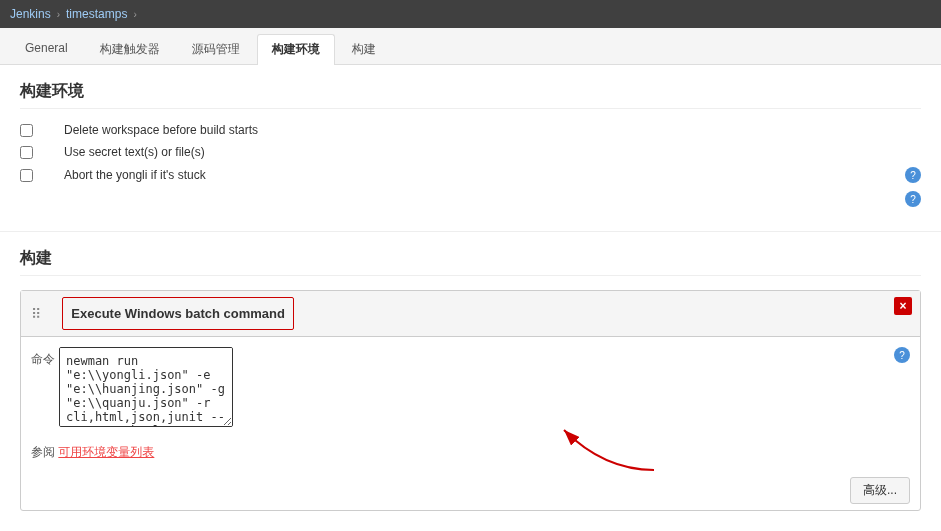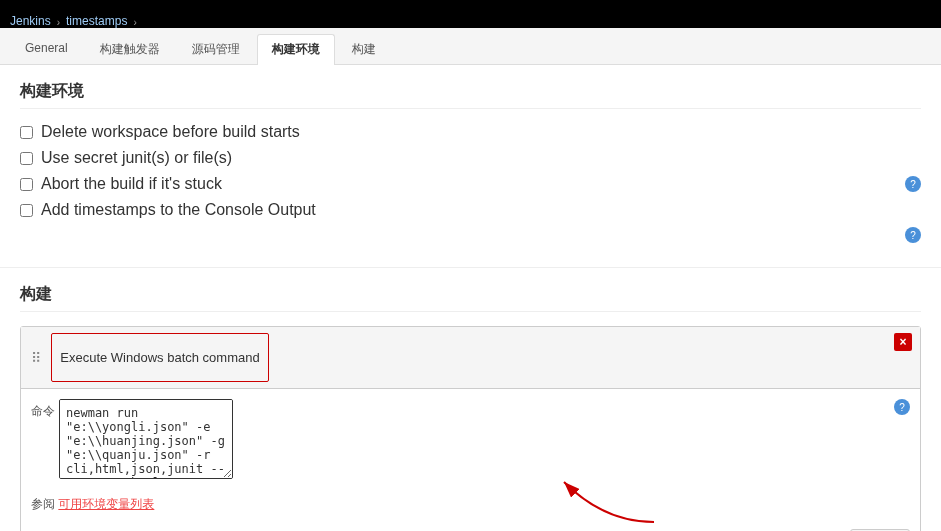--- a/index.html
+++ b/index.html
@@ -5,24 +5,24 @@
     * { box-sizing: border-box; margin: 0; padding: 0; }
     body {
       font-family: Arial, sans-serif;
       font-size: 13px;
       background: #f0f0f0;
       color: #333;
     }
 
     
     .topbar {
-      background: #000000;
+      background: #404040;
       height: 28px;
       display: flex;
-      align-items: flex-end;
+      align-items: center;
       padding: 0 10px;
       gap: 6px;
     }
     .topbar-link {
       color: #9ecbf5;
       text-decoration: none;
       font-size: 12px;
     }
     .topbar-arrow {
       color: #999;
@@ -84,22 +84,23 @@
       align-items: center;
       margin-bottom: 8px;
       gap: 8px;
     }
     .checkbox-row input[type="checkbox"] {
       width: 13px;
       height: 13px;
       cursor: pointer;
     }
     .checkbox-label {
-      font-size: 16px;
-      color: #333;
+      font-size: 12px;
+      color: #333;
+      margin-left: 23px;
     }
     .help-icon {
       width: 16px;
       height: 16px;
       background: #4a90d9;
       border-radius: 50%;
       color: white;
       font-size: 10px;
       display: flex;
       align-items: center;
@@ -125,25 +126,26 @@
     .command-box-header {
       background: #f5f5f5;
       border-bottom: 1px solid #ccc;
       padding: 6px 10px;
       display: flex;
       align-items: center;
       gap: 8px;
     }
     .command-box-title {
       font-size: 13px;
-      font-weight: normal;
+      font-weight: bold;
       color: #333;
       border: 1px solid #c00;
-      padding: 16px 8px;
+      padding: 8px 8px;
       border-radius: 2px;
+      margin-left: 11px;
     }
     .command-close-btn {
       position: absolute;
       right: 8px;
       top: 6px;
       background: #c00;
       color: white;
       width: 18px;
       height: 18px;
       border-radius: 2px;
@@ -264,37 +266,33 @@
   <div class="section">
     <div class="section-title">构建环境</div>
 
     <div class="checkbox-row">
       <input type="checkbox" style="">
       <label class="checkbox-label">Delete workspace before build starts</label>
     </div>
 
     <div class="checkbox-row">
       <input type="checkbox" style="">
-      <label class="checkbox-label">Use secret junit(s) or file(s)</label>
+      <label class="checkbox-label">Use secret text(s) or file(s)</label>
     </div>
 
     <div class="checkbox-row-with-help">
       <div class="left">
         <input type="checkbox" style="">
-        <label class="checkbox-label">Abort the build if it's stuck</label>
+        <label class="checkbox-label">Abort the yongli if it's stuck</label>
       </div>
       <div class="right">
         <span class="help-icon">?</span>
       </div>
     </div>
 
-    <div class="checkbox-row">
-      <input type="checkbox" style="">
-      <label class="checkbox-label">Add timestamps to the Console Output</label>
-    </div>
 
 
     <div class="checkbox-row-with-help">
       <div class="right">
         <span class="help-icon">?</span>
       </div>
     </div>
   </div>
 
   <div class="build-section">

